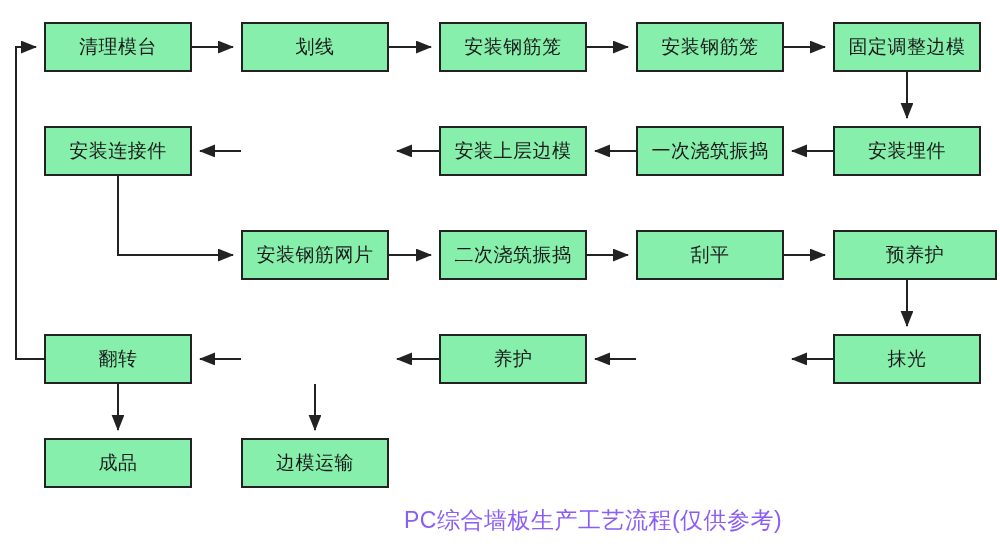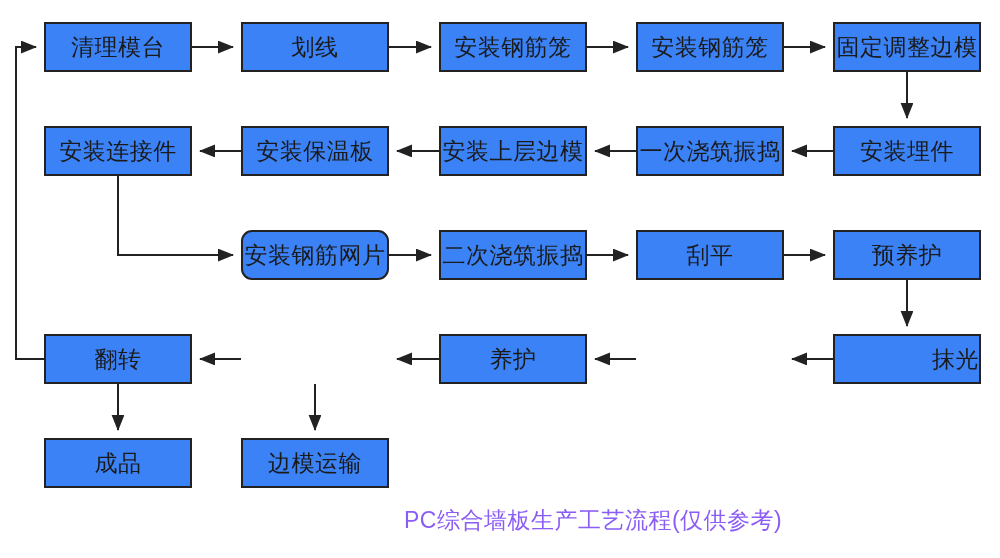--- a/index.html
+++ b/index.html
@@ -17,25 +17,25 @@
   }
   #canvas {
     position: relative;
     width: 1000px;
     height: 558px;
   }
   .node {
     position: absolute;
     box-sizing: border-box;
     border: 2px solid #222222;
-    background: #3b82f6;
+    background: #86efac;
     display: flex;
     align-items: center;
     justify-content: center;
-    font-size: 23px;
+    font-size: 19px;
     letter-spacing: 0.5px;
     color: #1a1a1a;
     white-space: nowrap;
   }
   .caption {
     position: absolute;
     font-size: 23px;
     color: #8b5cf6;
     letter-spacing: 0.5px;
     white-space: nowrap;
@@ -109,41 +109,38 @@
 
   <div class="node" style="left:833px;top:126px;width:148px;height:50px;">
     <span>安装埋件</span>
   </div>
   <div class="node" style="left:636px;top:126px;width:148px;height:50px;">
     <span>一次浇筑振捣</span>
   </div>
   <div class="node" style="left:439px;top:126px;width:148px;height:50px;">
     <span>安装上层边模</span>
   </div>
-  <div class="node" style="left:241px;top:126px;width:148px;height:50px;">
-    <span>安装保温板</span>
-  </div>
   <div class="node" style="left:44px;top:126px;width:148px;height:50px;">
     <span>安装连接件</span>
   </div>
 
-  <div class="node" style="left:241px;top:230px;width:148px;height:50px;border-radius:11px;">
+  <div class="node" style="left:241px;top:230px;width:148px;height:50px;">
     <span>安装钢筋网片</span>
   </div>
   <div class="node" style="left:439px;top:230px;width:148px;height:50px;">
     <span>二次浇筑振捣</span>
   </div>
   <div class="node" style="left:636px;top:230px;width:148px;height:50px;">
     <span>刮平</span>
   </div>
-  <div class="node" style="left:833px;top:230px;width:148px;height:50px;">
+  <div class="node" style="left:833px;top:230px;width:164px;height:50px;">
     <span>预养护</span>
   </div>
 
-  <div class="node" style="left:833px;top:334px;width:148px;height:50px;justify-content:flex-end;">
+  <div class="node" style="left:833px;top:334px;width:148px;height:50px;">
     <span>抹光</span>
   </div>
   <div class="node" style="left:439px;top:334px;width:148px;height:50px;">
     <span>养护</span>
   </div>
   <div class="node" style="left:44px;top:334px;width:148px;height:50px;">
     <span>翻转</span>
   </div>
 
   <div class="node" style="left:44px;top:438px;width:148px;height:50px;">

